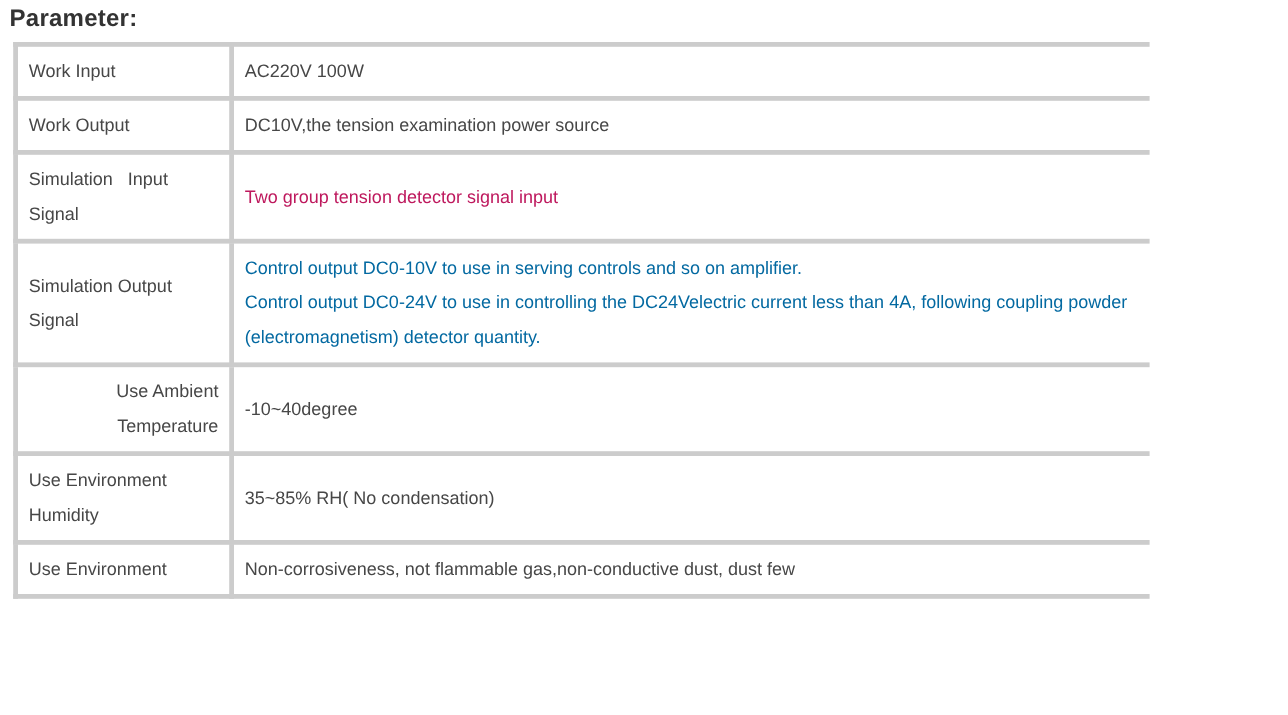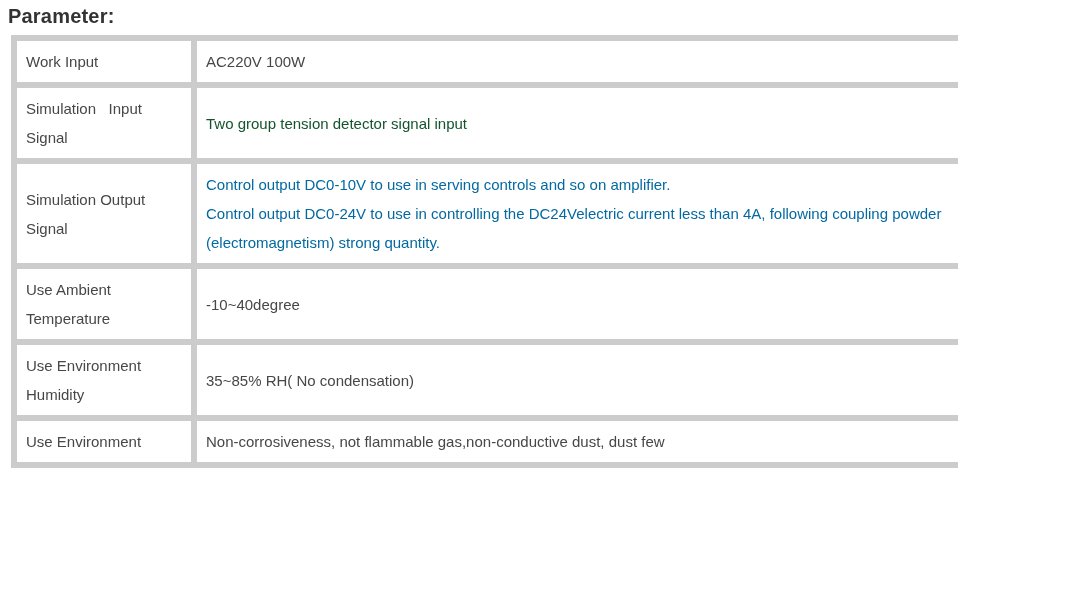--- a/index.html
+++ b/index.html
@@ -23,21 +23,21 @@
     letter-spacing: 0.2px;
   }
   table.param-table {
     border-collapse: collapse;
     margin-left: 11px;
     width: 1043px;
     table-layout: fixed;
     background: #ffffff;
   }
   table.param-table td {
-    border: 6px solid #a21caf;
+    border: 4px solid #a21caf;
     color: #474747;
     font-size: 15px;
     line-height: 29px;
     padding: 6px 9px 6px 9px;
     vertical-align: middle;
     background: #ffffff;
   }
   td.label-cell { }
   .cell-line {
     white-space: pre-wrap;
@@ -58,40 +58,48 @@
         <tr>
           <td class="label-cell" style="border-color: rgb(204, 204, 204); color: rgb(71, 71, 71);">
             <div class="cell-line">Work Input</div>
           </td>
           <td class="value-cell" style="border-color: rgb(204, 204, 204); color: rgb(71, 71, 71);">
             <div class="cell-line">AC220V 100W</div>
           </td>
         </tr>
         <tr>
           <td class="label-cell" style="border-color: rgb(204, 204, 204); color: rgb(71, 71, 71);">
+            <div class="cell-line">Work Output</div>
+          </td>
+          <td class="value-cell" style="border-color: rgb(204, 204, 204); color: rgb(71, 71, 71);">
+            <div class="cell-line">DC10V,the tension examination power source</div>
+          </td>
+        </tr>
+        <tr>
+          <td class="label-cell" style="border-color: rgb(204, 204, 204); color: rgb(71, 71, 71);">
             <div class="cell-line">Simulation   Input</div>
             <div class="cell-line">Signal</div>
           </td>
-          <td class="value-cell" style="border-color: rgb(204, 204, 204); color: #14532d;">
+          <td class="value-cell" style="border-color: rgb(204, 204, 204); color: #be185d;">
             <div class="cell-line">Two group tension detector signal input</div>
           </td>
         </tr>
         <tr>
           <td class="label-cell" style="border-color: rgb(204, 204, 204); color: rgb(71, 71, 71); margin-top: 28px;">
             <div class="cell-line">Simulation Output</div>
             <div class="cell-line">Signal</div>
           </td>
           <td class="value-cell" style="border-color: rgb(204, 204, 204); color: #0369a1;">
             <div class="cell-line">Control output DC0-10V to use in serving controls and so on amplifier.</div>
             <div class="cell-line">Control output DC0-24V to use in controlling the DC24Velectric current less than 4A, following coupling powder</div>
-            <div class="cell-line">(electromagnetism) strong quantity.</div>
+            <div class="cell-line">(electromagnetism) detector quantity.</div>
           </td>
         </tr>
         <tr>
-          <td class="label-cell" style="border-color: rgb(204, 204, 204); color: rgb(71, 71, 71);">
+          <td class="label-cell" style="border-color: rgb(204, 204, 204); color: rgb(71, 71, 71); text-align: right;">
             <div class="cell-line">Use Ambient</div>
             <div class="cell-line">Temperature</div>
           </td>
           <td class="value-cell" style="border-color: rgb(204, 204, 204); color: rgb(71, 71, 71);">
             <div class="cell-line">-10~40degree</div>
           </td>
         </tr>
         <tr>
           <td class="label-cell" style="border-color: rgb(204, 204, 204); color: rgb(71, 71, 71);">
             <div class="cell-line">Use Environment</div>

